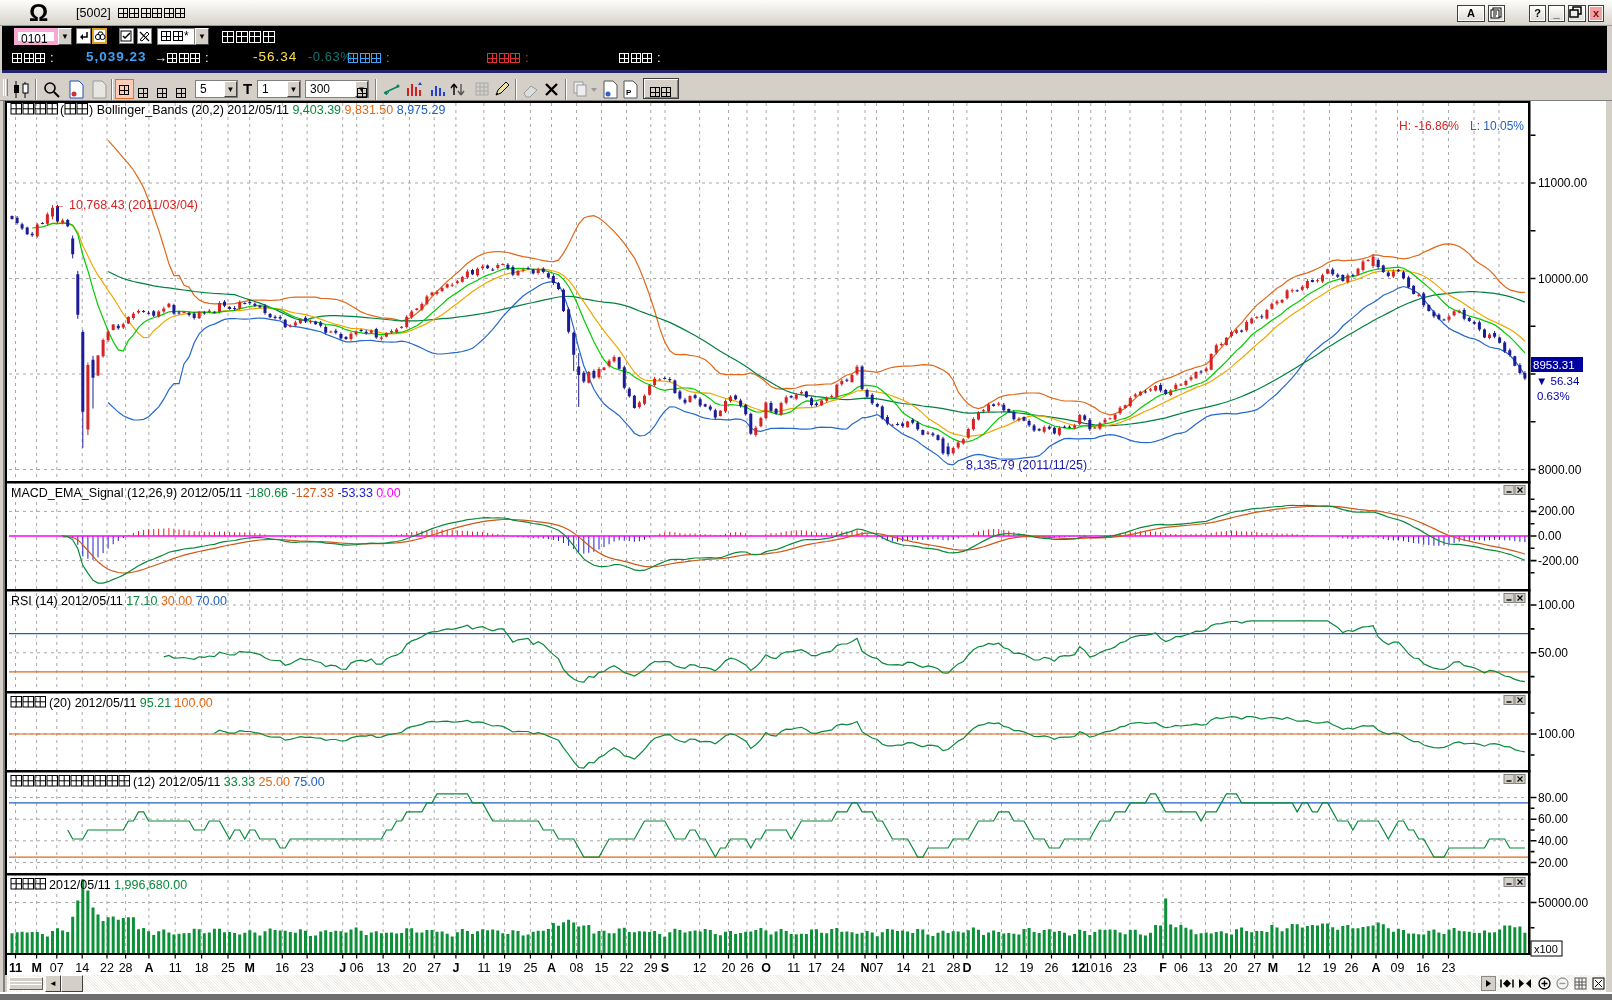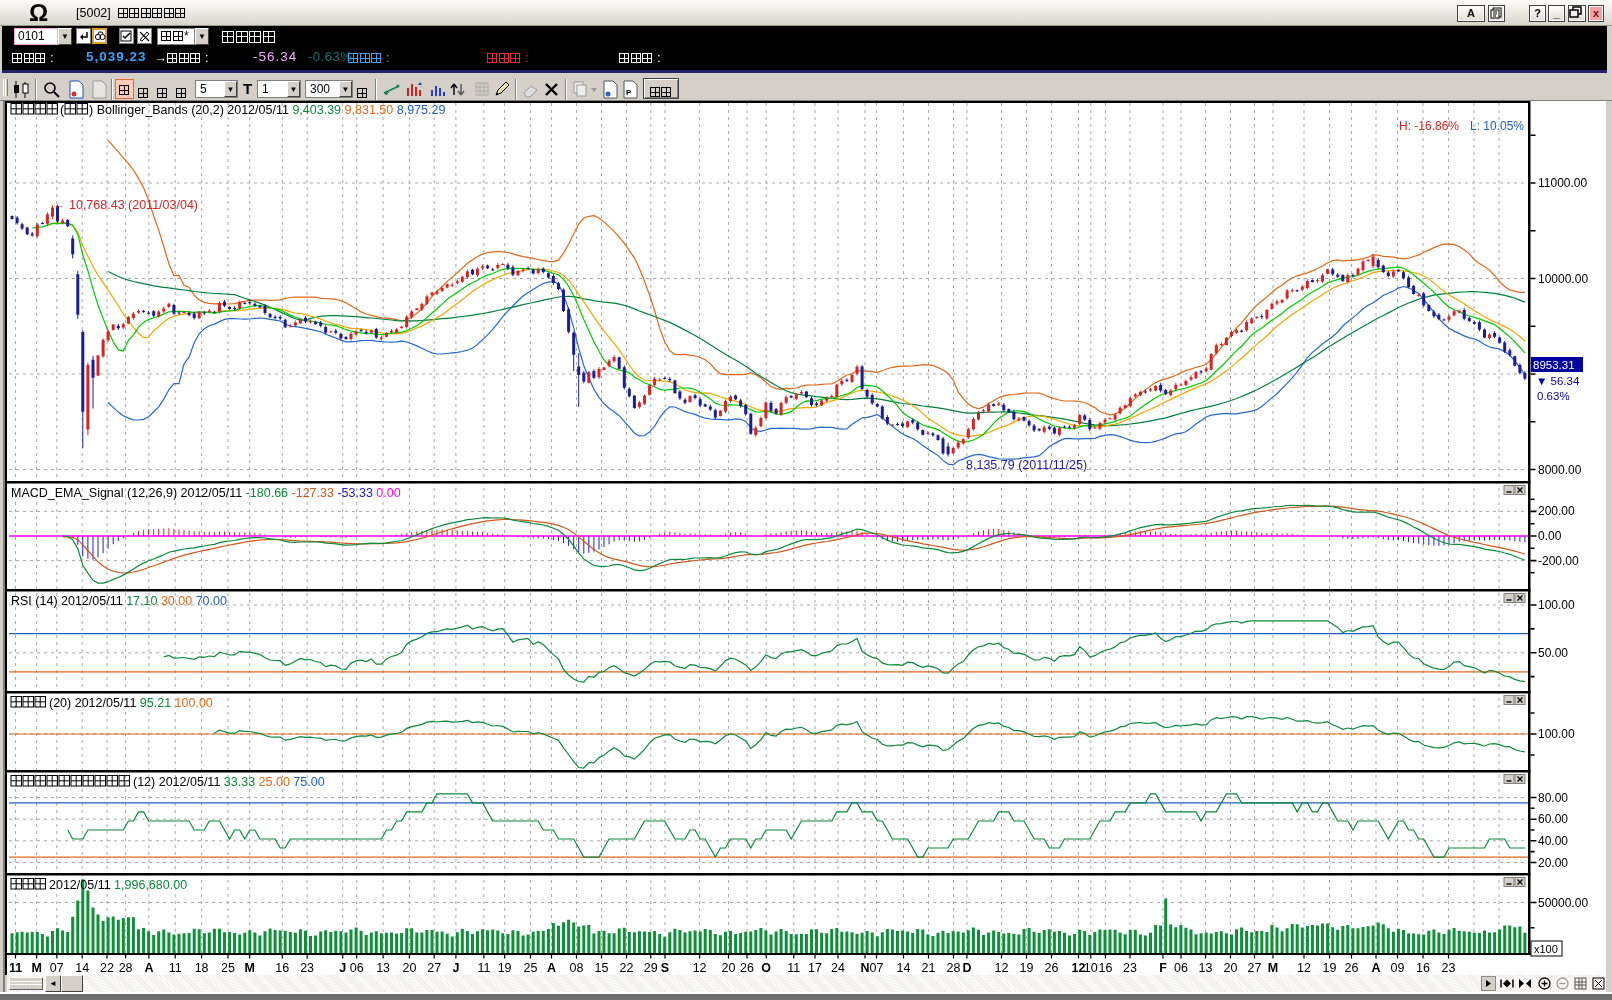--- a/index.html
+++ b/index.html
@@ -33,21 +33,21 @@
       <svg width="14" height="12">
         <rect x="4" y="1" width="8" height="7" fill="none" stroke="#000" stroke-width="1.5"></rect>
         <rect x="1" y="4" width="8" height="7" fill="#efede8" stroke="#000" stroke-width="1.5"></rect>
       </svg>
     </div>
  <div class="tbtn" style="left:1588px;width:16px;background:#f4a0a0;color:#701010;">x</div>
 </div>
 
 <div class="abs" style="left:2px;top:26px;width:1605px;height:44px;background:#000;">
 
- <div class="abs" style="left:12px;top:2px;width:44px;height:17px;background:#fff;border:1px solid #f9a8d4;font-size:12px;padding-left:3px;">0101</div>
+ <div class="abs" style="left:12px;top:2px;width:44px;height:17px;background:#fff;border:4px solid #f9a8d4;font-size:12px;padding-left:3px;">0101</div>
  <div class="abs" style="left:56px;top:2px;width:14px;height:17px;background:#d4d0c8;border:1px solid #fff;border-right-color:#404040;border-bottom-color:#404040;font-size:8px;text-align:center;line-height:16px;">▼</div>
  <div class="bbtn" style="left:74px;">
       <svg width="13" height="14">
         <path d="M10,3v5H4" stroke="#000" stroke-width="1.5" fill="none"></path>
         <path d="M6,5l-3,3l3,3z" fill="#000"></path>
       </svg>
     </div>
  <div class="bbtn" style="left:90px;border:2px solid #e0a020;">
       <svg width="12" height="13">
         <circle cx="4" cy="7" r="2.6" fill="none" stroke="#000"></circle>
@@ -67,21 +67,21 @@
         <path d="M2,3l9,9" stroke="#000" stroke-width="1.3"></path>
       </svg>
     </div>
  <div class="abs" style="left:155px;top:2px;width:38px;height:17px;background:#fff;border:1px solid #808080;font-size:12px;padding-left:3px;color:#000;"><i class="k"></i><i class="k"></i>*</div>
  <div class="abs" style="left:193px;top:2px;width:14px;height:17px;background:#d4d0c8;border:1px solid #fff;border-right-color:#404040;border-bottom-color:#404040;font-size:8px;text-align:center;line-height:16px;">▼</div>
  <div class="abs" style="left:220px;top:3px;color:#fff;font-weight:bold;font-size:13px;"><i class="k k2"></i><i class="k k2"></i><i class="k k2"></i><i class="k k2"></i></div>
 
  <div class="abs" style="left:10px;top:24px;color:#fff;font-size:13px;"><i class="k"></i><i class="k"></i><i class="k"></i>&nbsp;:</div>
  <div class="abs" style="left:84px;top:23px;color:#3da2f8;font-size:13.5px;font-weight:bold;letter-spacing:1px;">5,039.23</div>
  <div class="abs" style="left:152px;top:24px;color:#fff;font-size:13px;">→<i class="k"></i><i class="k"></i><i class="k"></i>&nbsp;:</div>
- <div class="abs" style="left:251px;top:23px;color:#f0abfc;font-size:13.5px;letter-spacing:1px;">-56.34</div>
+ <div class="abs" style="left:251px;top:23px;color:#fde047;font-size:13.5px;letter-spacing:1px;">-56.34</div>
  <div class="abs" style="left:306px;top:23px;color:#0f766e;font-size:13px;letter-spacing:0.5px;">-0.63%</div>
  <div class="abs" style="left:346px;top:24px;color:#3da2f8;font-size:13px;"><i class="k"></i><i class="k"></i><i class="k"></i>&nbsp;:</div>
  <div class="abs" style="left:485px;top:24px;color:#e03030;font-size:13px;"><i class="k"></i><i class="k"></i><i class="k"></i>&nbsp;:</div>
  <div class="abs" style="left:617px;top:24px;color:#fff;font-size:13px;"><i class="k"></i><i class="k"></i><i class="k"></i>&nbsp;:</div>
 </div>
 <div class="abs" style="left:2px;top:70px;width:1605px;height:3px;background:#24246a;"></div>
 
 <div class="abs" style="left:0;top:73px;width:1612px;height:28px;background:#d4d0c8;border-bottom:1px solid #808080;">
  <div class="abs" style="left:3px;top:6px;width:3px;height:17px;border-left:1px solid #fff;border-right:1px solid #808080;"></div>
  <div class="abs" style="left:5px;top:6px;width:3px;height:17px;border-left:1px solid #fff;border-right:1px solid #808080;"></div>
@@ -112,21 +112,21 @@
     </svg>
   </div>
 <div class="sep" style="left:111px;"></div>
 <div class="abs" style="left:115px;top:79px;width:19px;height:20px;background:#ffccb8;border:1px solid #e07030;color:#000;"><i class="k" style="margin:3px 0 0 3px;"></i></div>
 <div class="abs" style="left:138px;top:83px;"><i class="k"></i></div>
 <div class="abs" style="left:157px;top:83px;"><i class="k"></i></div>
 <div class="abs" style="left:176px;top:83px;"><i class="k"></i></div>
 <div class="combo" style="left:195px;top:80px;width:43px;padding:1px 0 0 4px;">5<div class="cbar">▼</div></div>
 <div class="abs" style="left:243px;top:80px;font-size:15px;font-weight:bold;">T</div>
 <div class="combo" style="left:257px;top:80px;width:44px;padding:1px 0 0 4px;">1<div class="cbar">▼</div></div>
-<div class="combo" style="left:305px;top:80px;width:48px;padding:1px 0 0 4px;">300<div class="cbar">▼</div></div>
+<div class="combo" style="left:305px;top:80px;width:64px;padding:1px 0 0 4px;">300<div class="cbar">▼</div></div>
 <div class="abs" style="left:357px;top:83px;"><i class="k"></i></div>
 <div class="sep" style="left:375px;"></div>
 <div class="tico" style="left:381px;">
     <svg width="22" height="21">
       <path d="M3,14L18,7" stroke="#108060" stroke-width="1.6"></path>
       <path d="M5,16l3,-3M14,9l3,-3" stroke="#108060"></path>
       <circle cx="5" cy="14" r="1.5" fill="#108060"></circle>
       <circle cx="17" cy="7" r="1.5" fill="#108060"></circle>
     </svg>
   </div>

